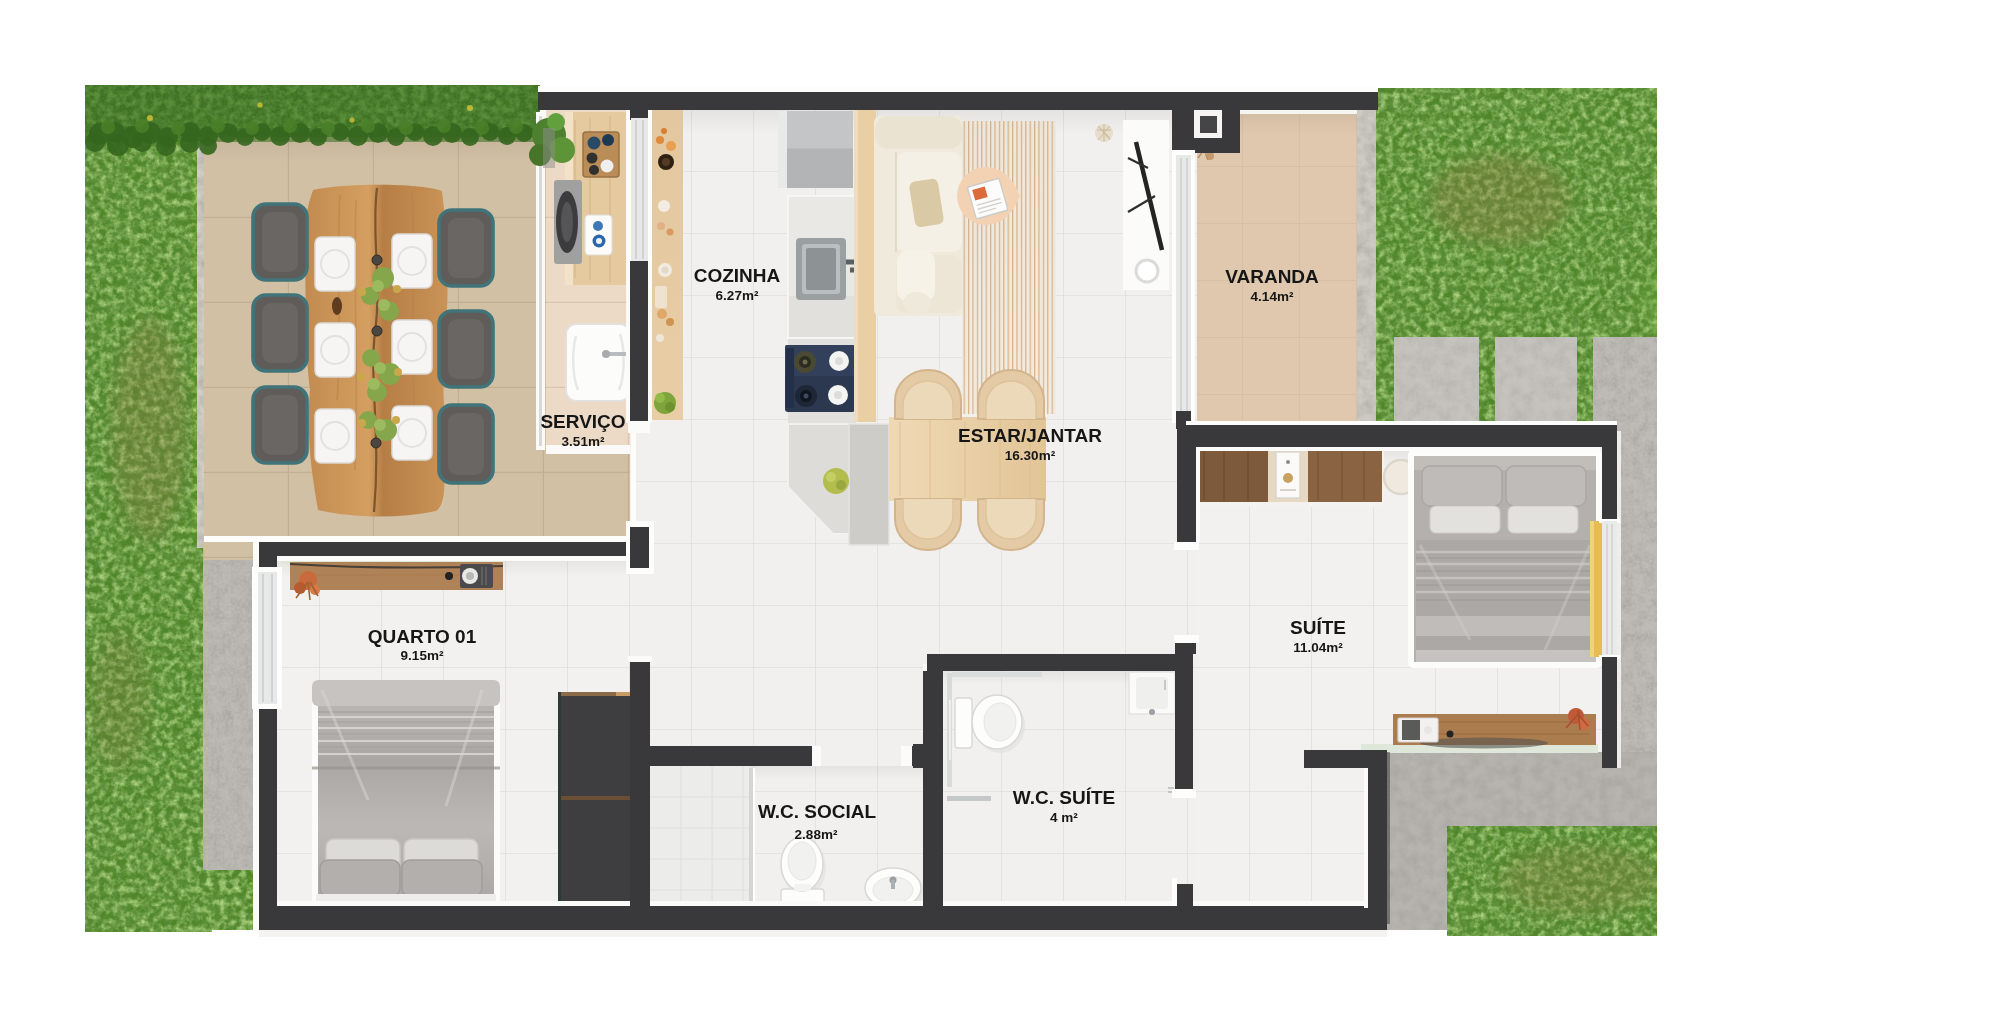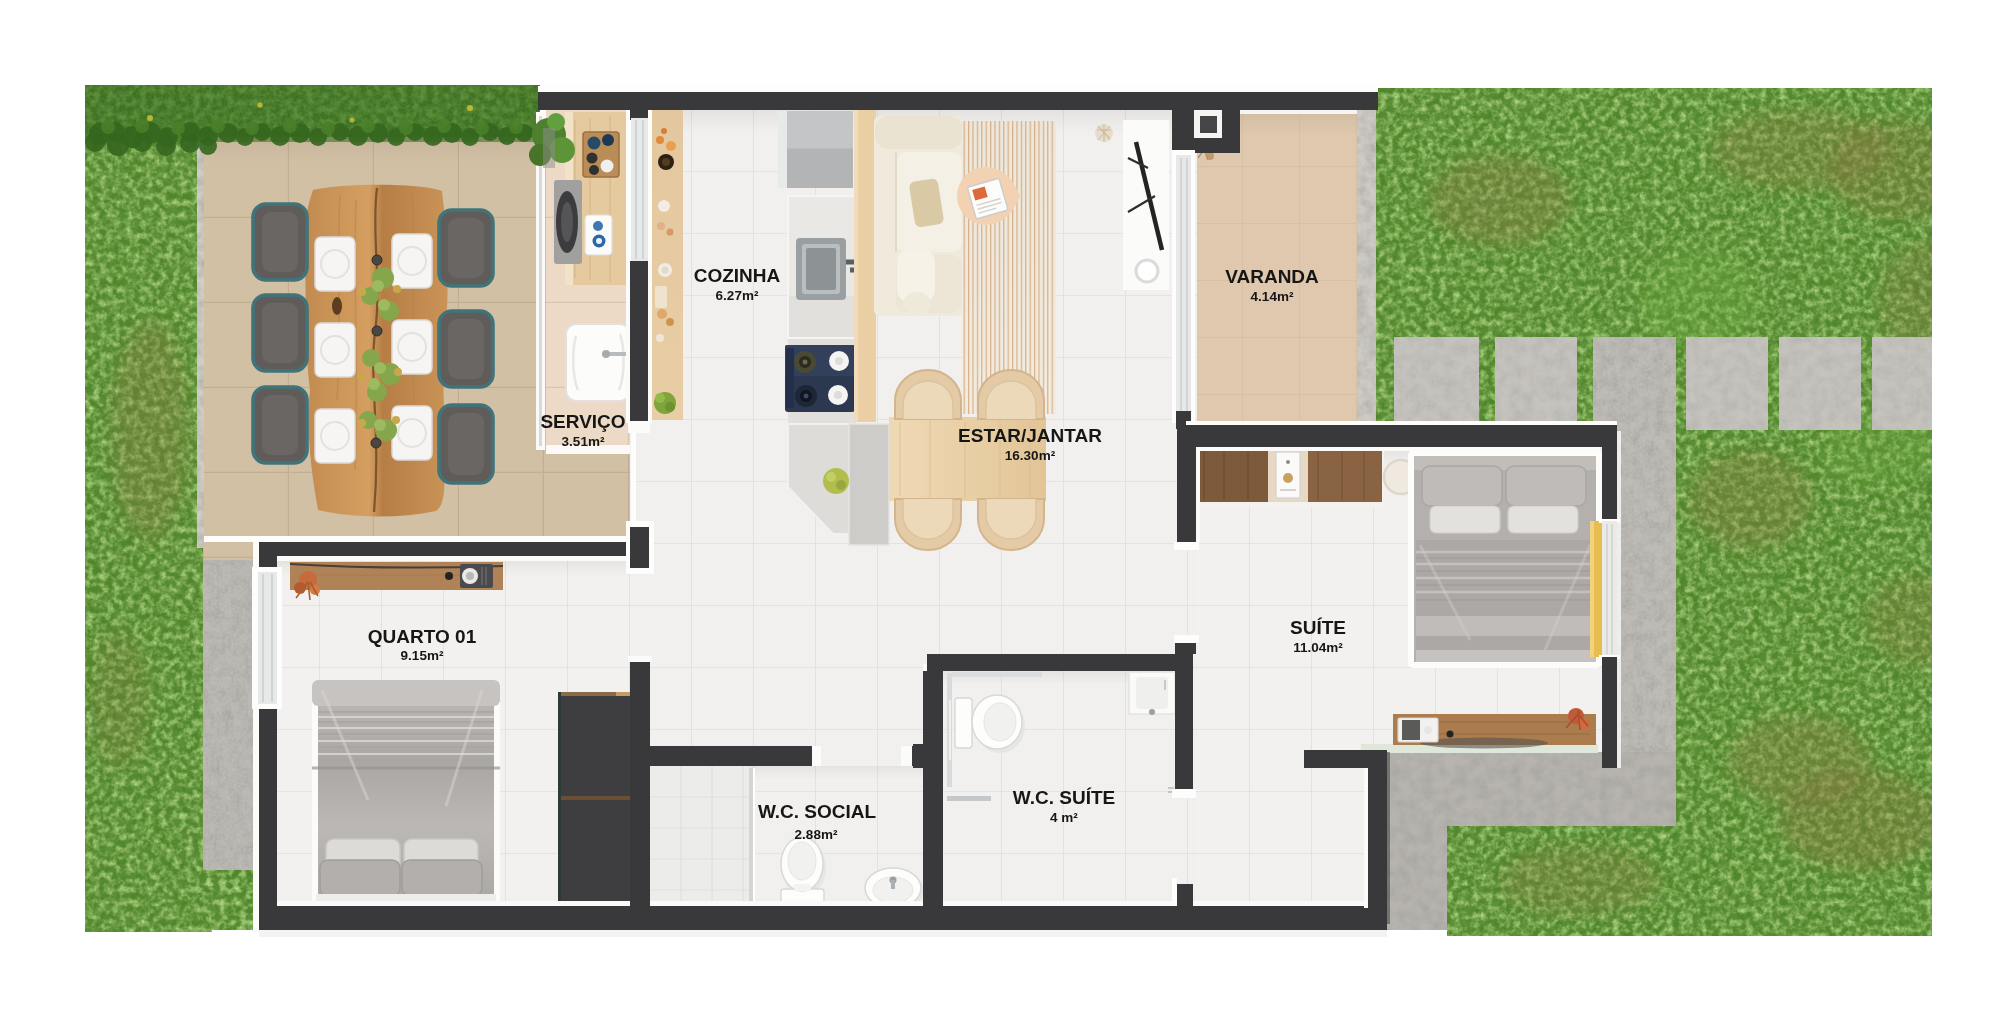--- a/index.html
+++ b/index.html
@@ -1,16 +1,16 @@
 <!DOCTYPE html>
 <html><head>
 <meta charset="utf-8">
 <style>
 html,body{margin:0;padding:0;background:#ffffff;}
-#plan{position:relative;width:1932px;height:1036px;background:#fff;overflow:hidden;font-family:"Liberation Sans",sans-serif;}
+#plan{position:relative;width:1657px;height:1036px;background:#fff;overflow:hidden;font-family:"Liberation Sans",sans-serif;}
 svg{position:absolute;left:0;top:0;}
 </style>
 </head>
 <body>
 <div id="plan">
 <svg width="2000" height="1036" viewBox="0 0 2000 1036">
 <defs>
 <filter id="gd" x="-2%" y="-2%" width="104%" height="104%">
 <feTurbulence type="fractalNoise" baseFrequency="0.15" numOctaves="3" seed="11" result="n"></feTurbulence>
 <feColorMatrix in="n" type="matrix" values="0 0 0 0 0.12  0 0 0 0 0.29  0 0 0 0 0.05  2.2 0 0 0 -0.75"></feColorMatrix>

